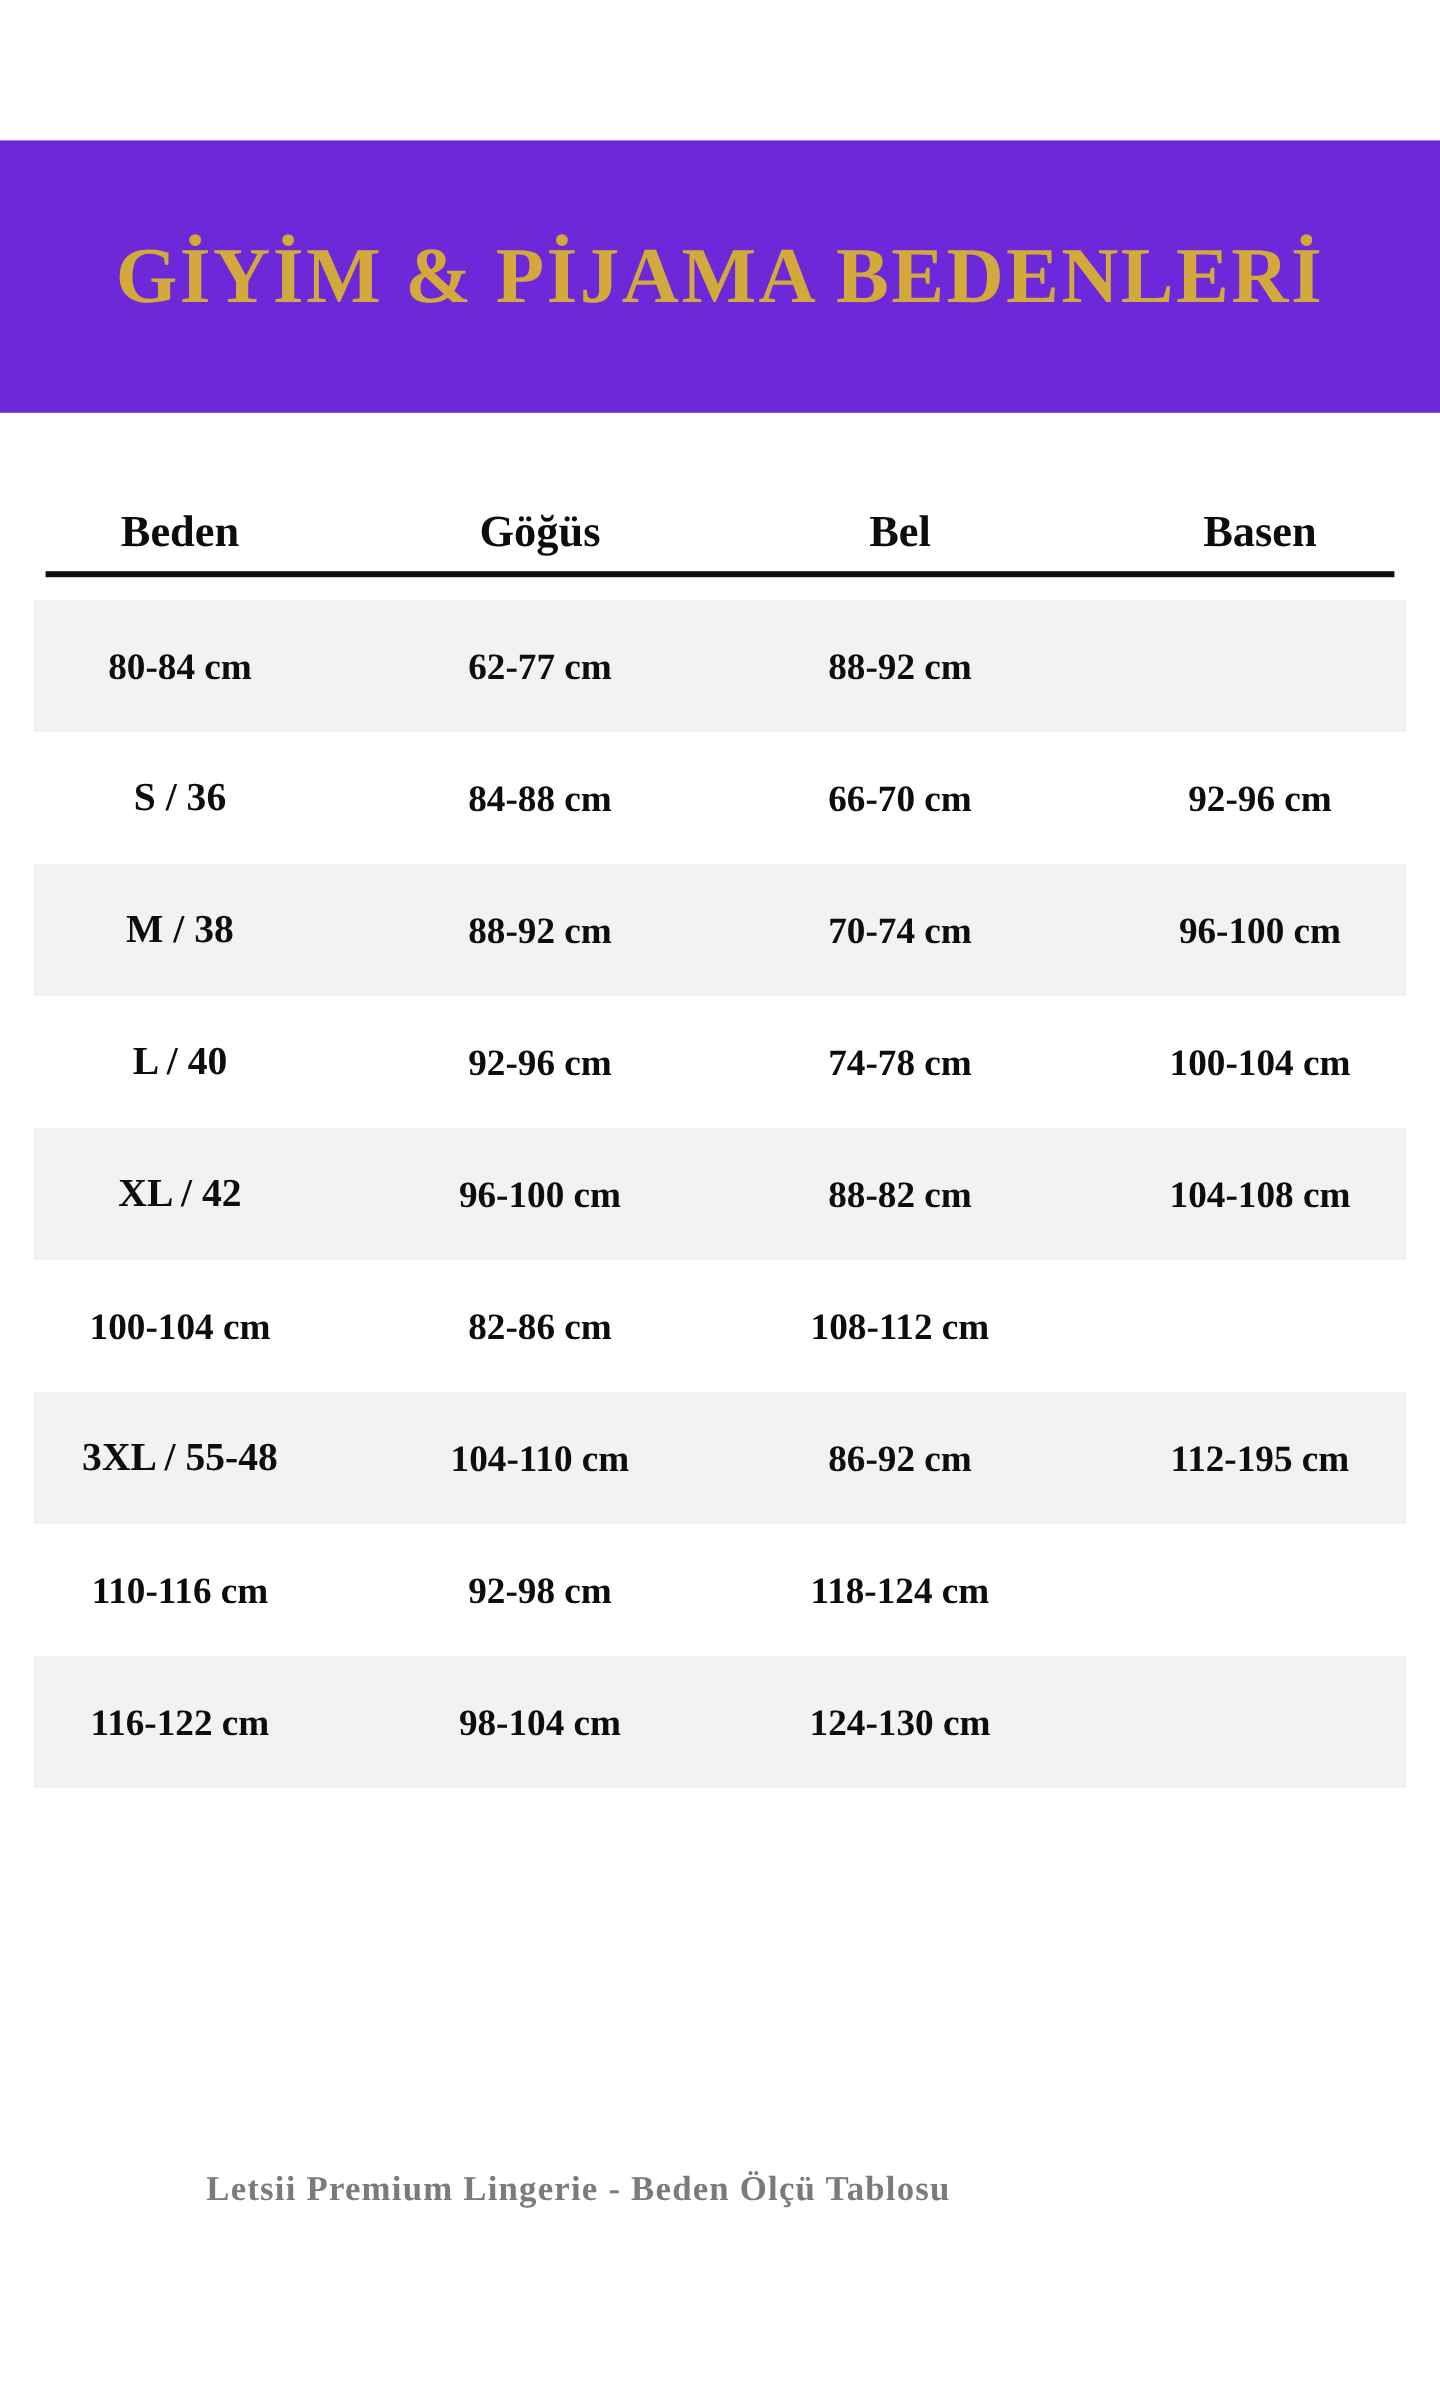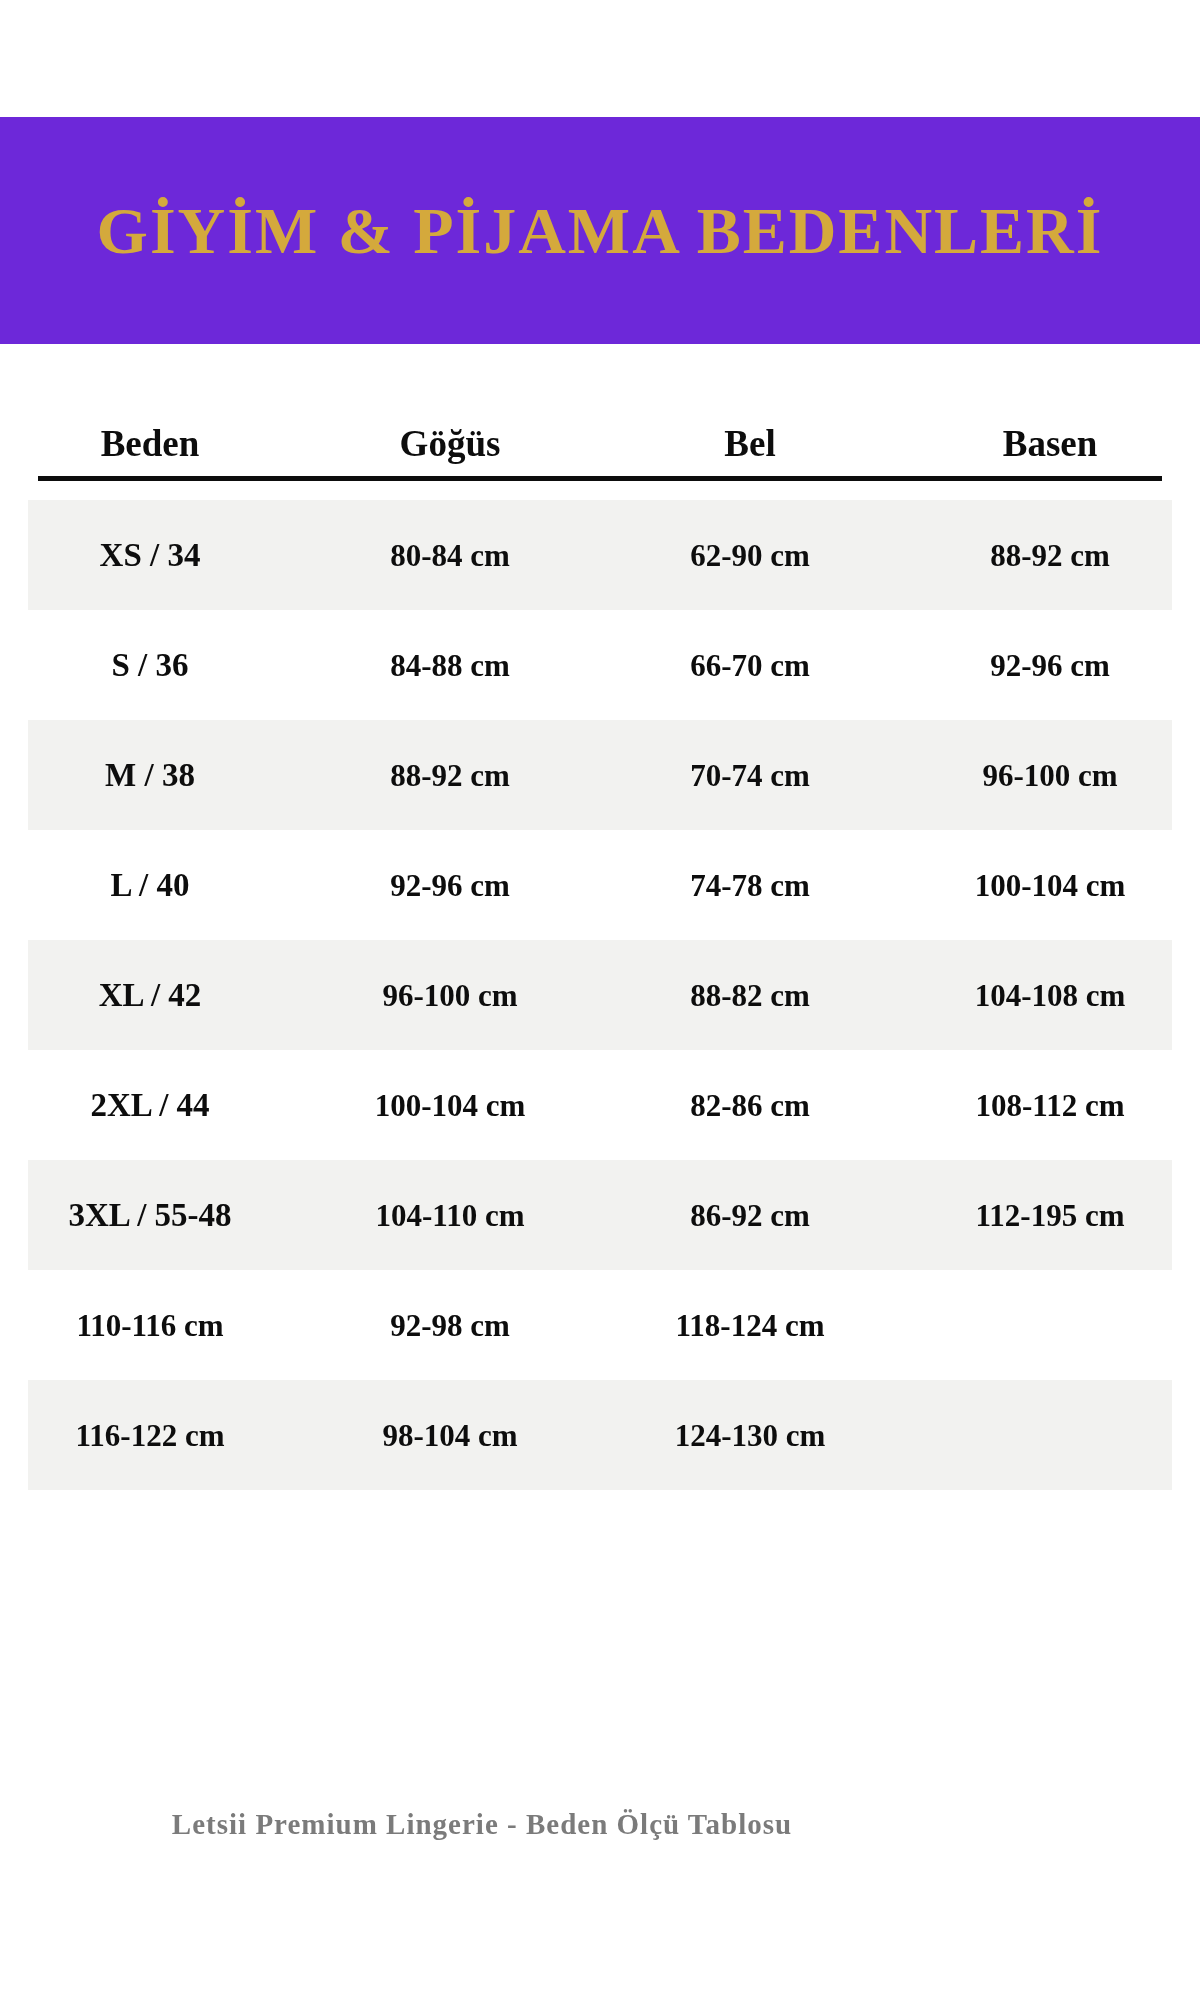--- a/index.html
+++ b/index.html
@@ -108,23 +108,22 @@
 <div class="size-table">
   <div class="header-row">
     <div class="header-cell">Beden</div>
     <div class="header-cell">Göğüs</div>
     <div class="header-cell">Bel</div>
     <div class="header-cell">Basen</div>
   </div>
   <div class="header-rule"></div>
   <div class="table-body">
       <div class="table-row striped">
-        <div class="cell size-cell">XS / 34</div>
         <div class="cell">80-84 cm</div>
-        <div class="cell">62-90 cm</div>
+        <div class="cell">62-77 cm</div>
         <div class="cell">88-92 cm</div>
       </div>
       <div class="table-row">
         <div class="cell size-cell">S / 36</div>
         <div class="cell">84-88 cm</div>
         <div class="cell">66-70 cm</div>
         <div class="cell">92-96 cm</div>
       </div>
       <div class="table-row striped">
         <div class="cell size-cell">M / 38</div>
@@ -138,21 +137,20 @@
         <div class="cell">74-78 cm</div>
         <div class="cell">100-104 cm</div>
       </div>
       <div class="table-row striped">
         <div class="cell size-cell">XL / 42</div>
         <div class="cell">96-100 cm</div>
         <div class="cell">88-82 cm</div>
         <div class="cell">104-108 cm</div>
       </div>
       <div class="table-row">
-        <div class="cell size-cell">2XL / 44</div>
         <div class="cell">100-104 cm</div>
         <div class="cell">82-86 cm</div>
         <div class="cell">108-112 cm</div>
       </div>
       <div class="table-row striped">
         <div class="cell size-cell">3XL / 55-48</div>
         <div class="cell">104-110 cm</div>
         <div class="cell">86-92 cm</div>
         <div class="cell">112-195 cm</div>
       </div>

